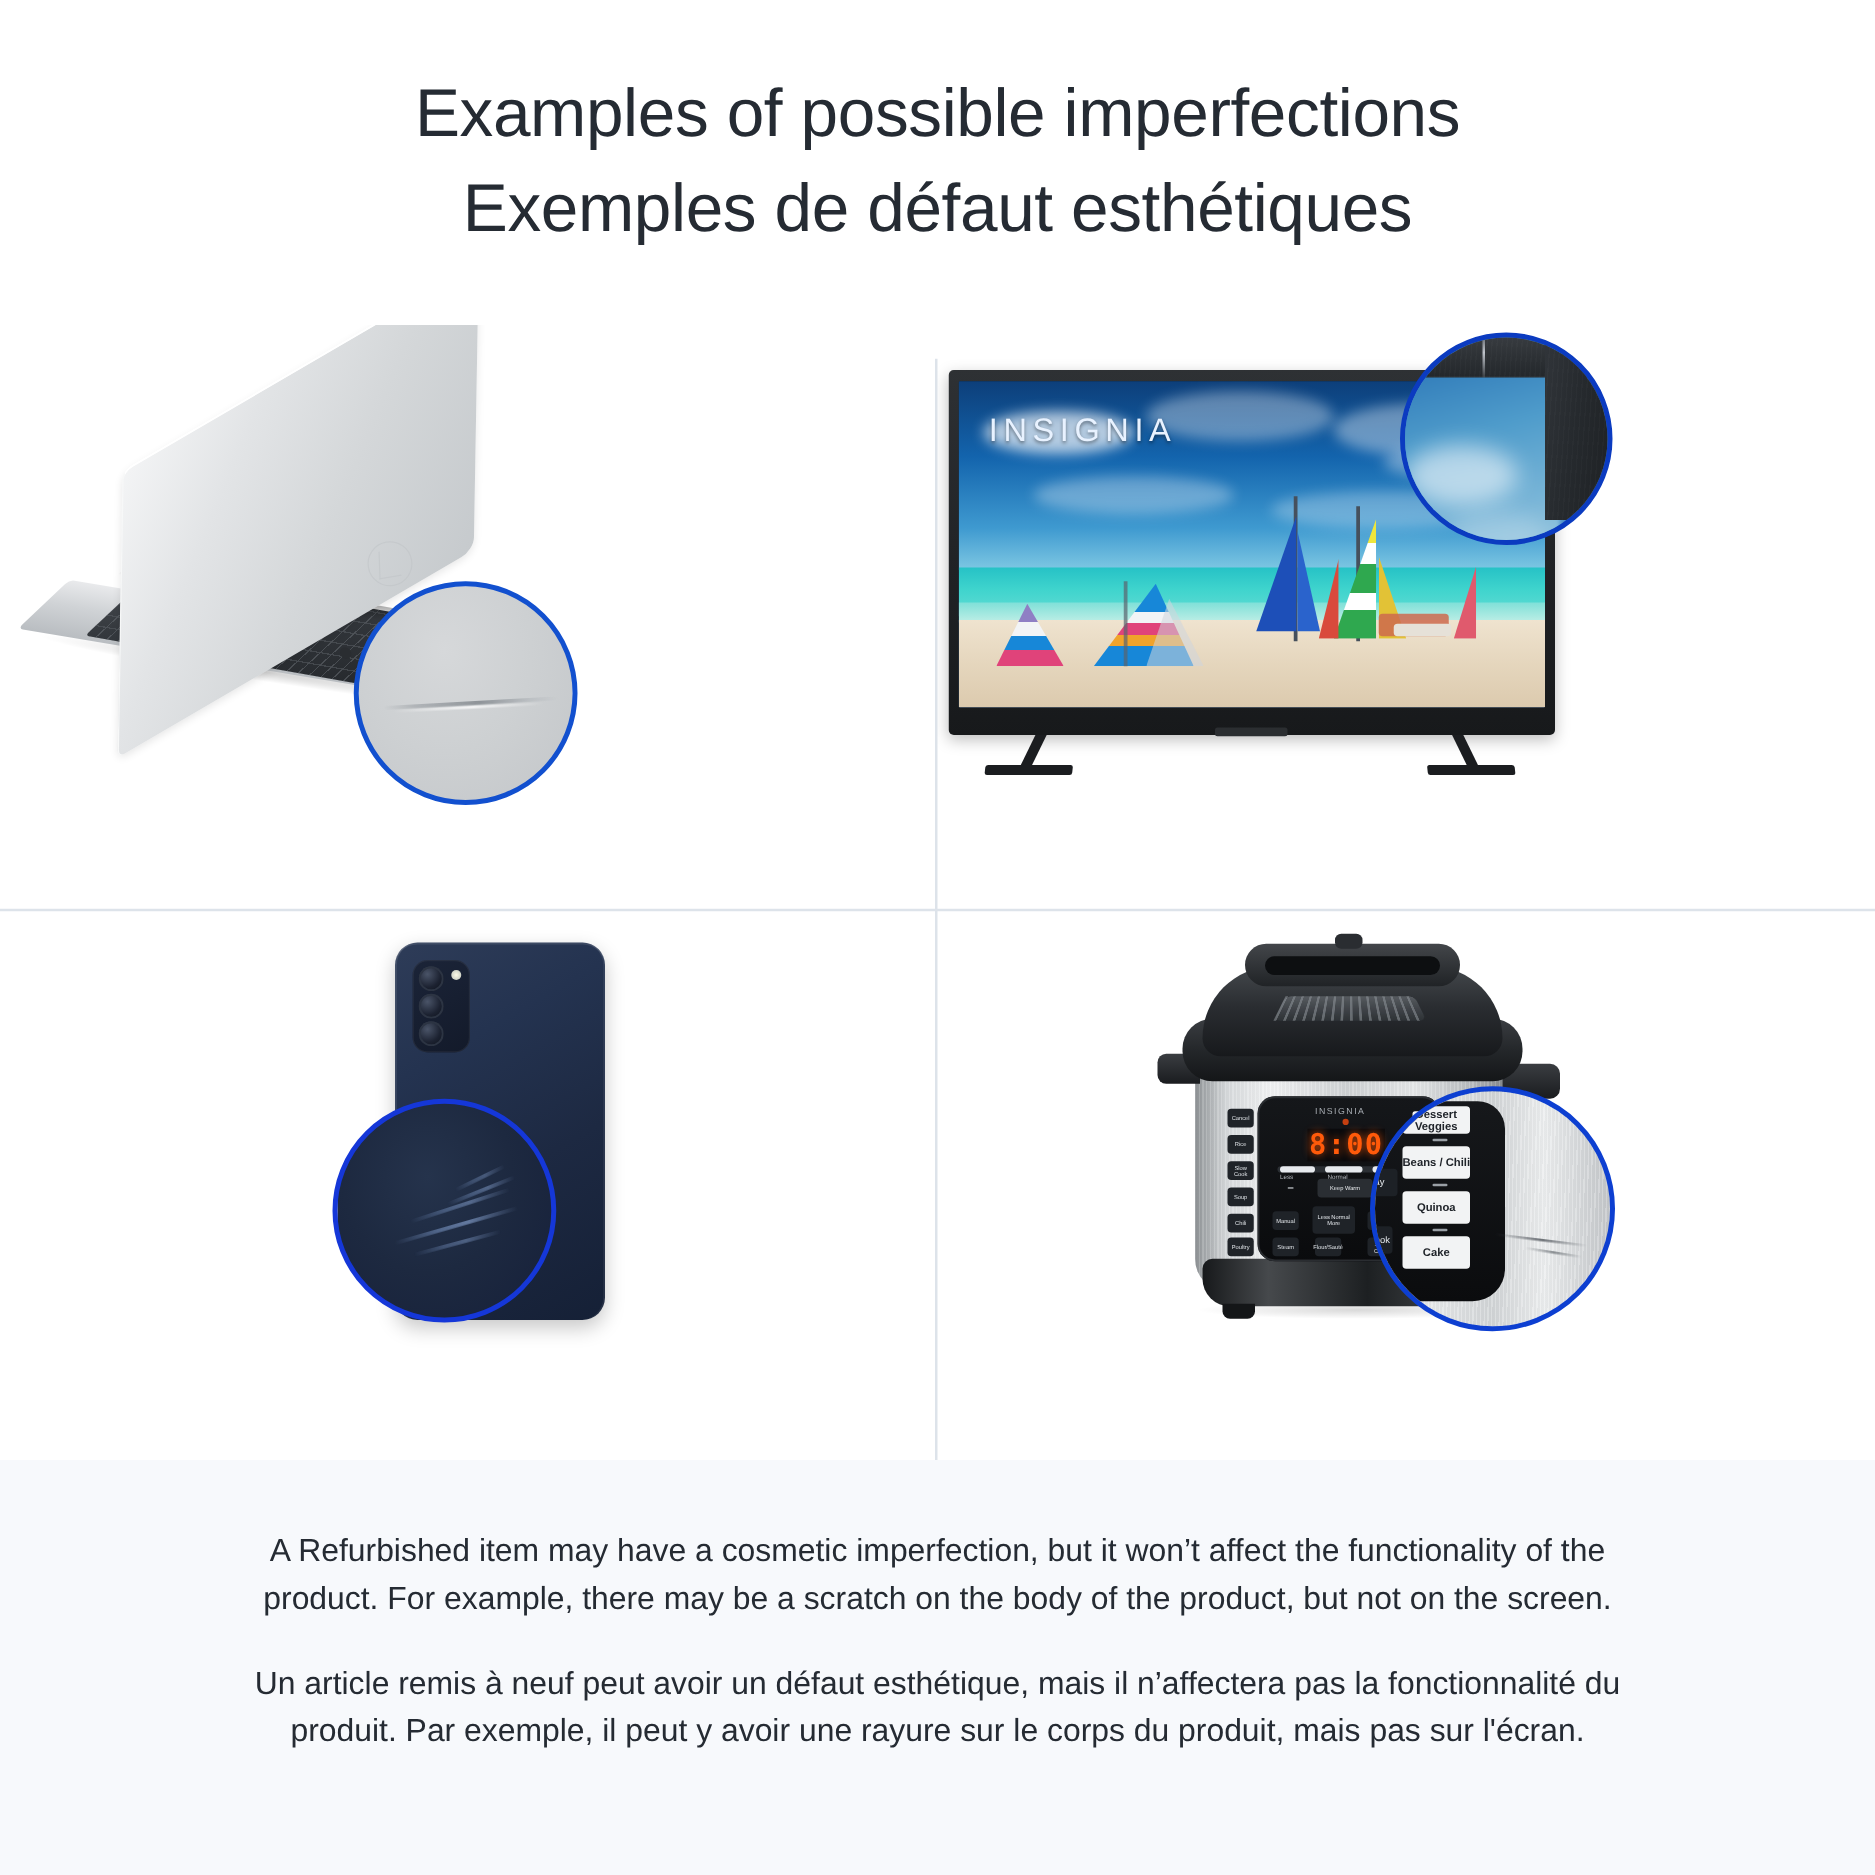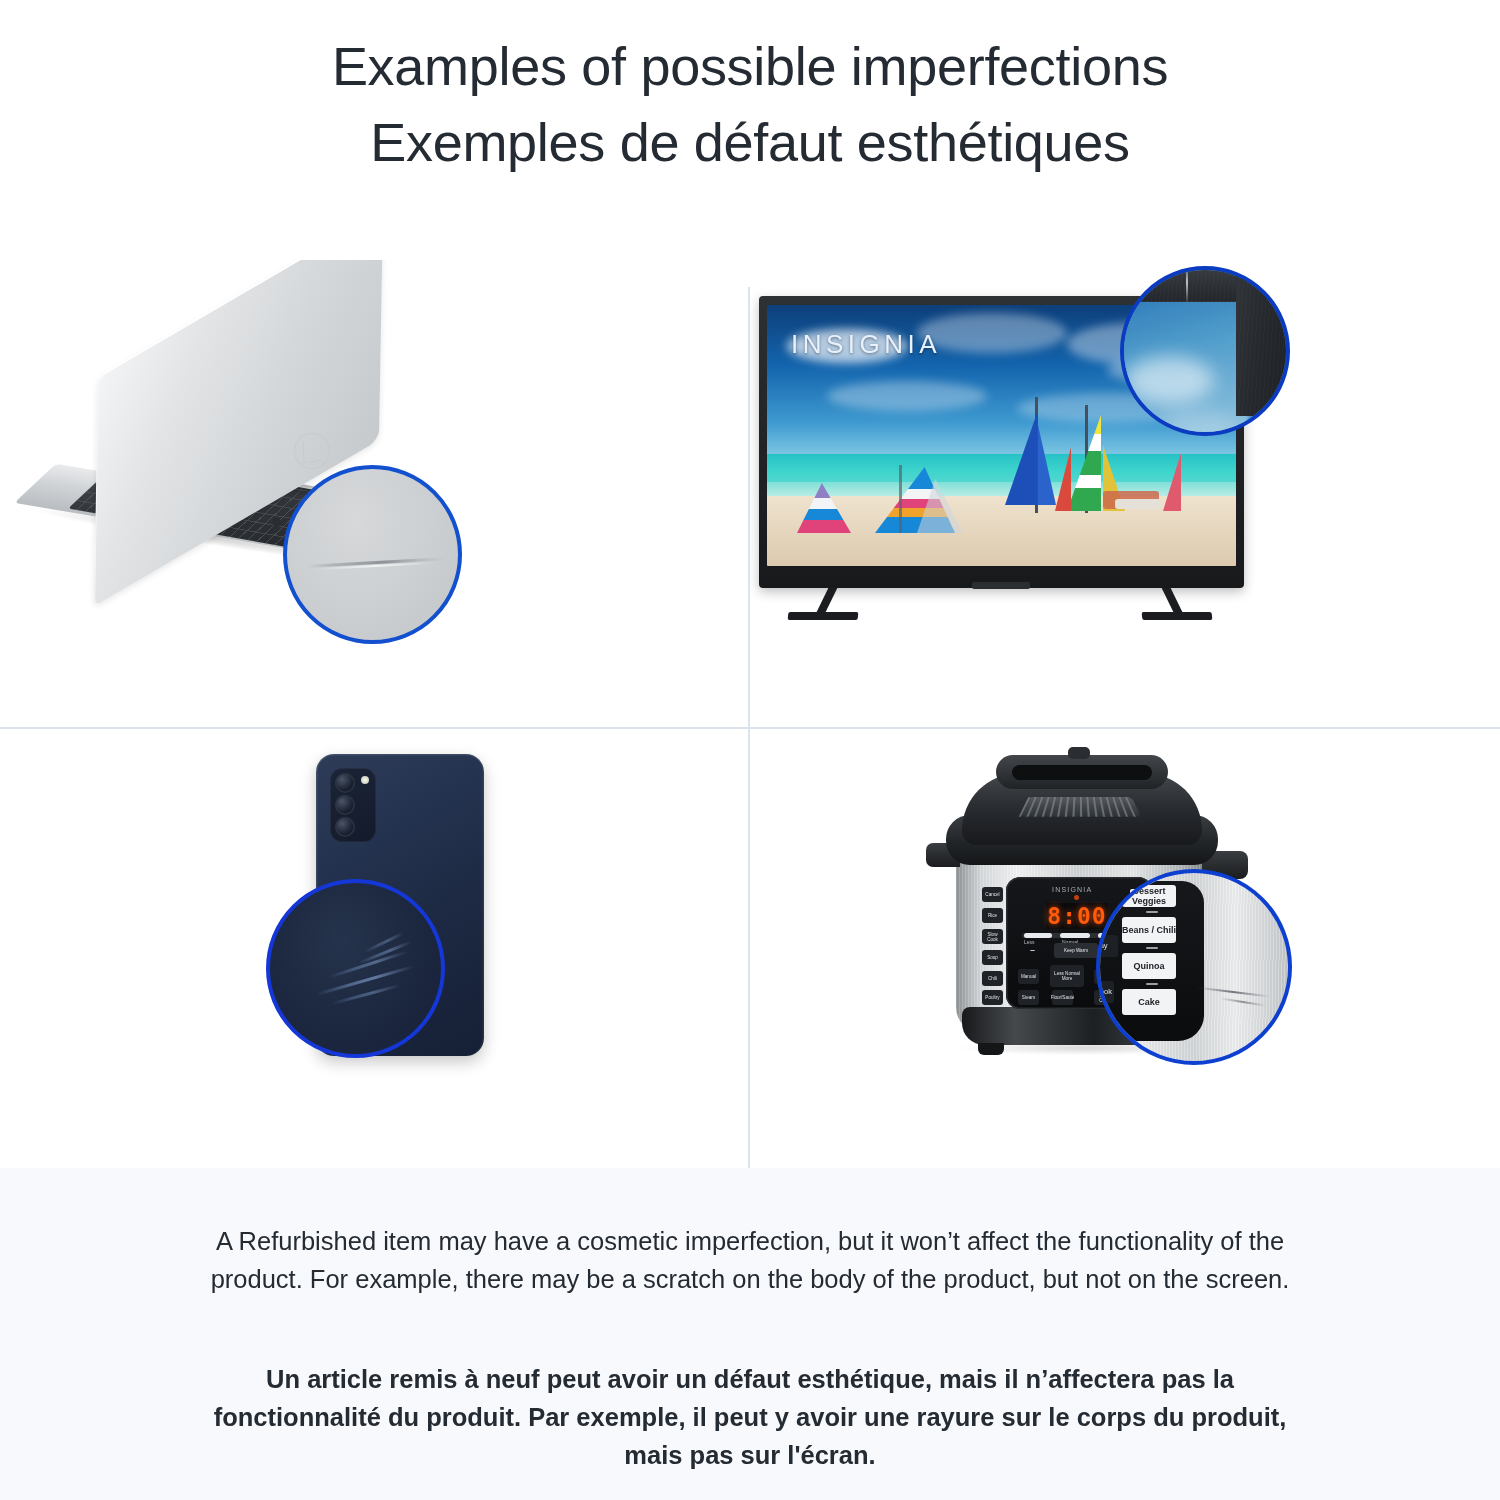--- a/index.html
+++ b/index.html
@@ -7,21 +7,21 @@
     width:1500px;height:1500px;
     background:#ffffff;
     font-family:"Liberation Sans","DejaVu Sans",sans-serif;
     overflow:hidden;
     -webkit-font-smoothing:antialiased;
   }
   .page{position:relative;width:1500px;height:1500px;background:#fff;}
 
   
   .header{position:absolute;left:0;top:0;width:1500px;height:260px;
-    display:flex;flex-direction:column;align-items:center;justify-content:flex-start;padding-top:28px;box-sizing:border-box;}
+    display:flex;flex-direction:column;align-items:center;justify-content:flex-start;padding-top:53px;box-sizing:border-box;}
   .title-line{
     font-size:54px;line-height:76px;color:#252b33;font-weight:400;letter-spacing:-0.3px;white-space:nowrap;
   }
 
   
   .grid{position:absolute;left:0;top:260px;width:1500px;height:908px;}
   .vline{position:absolute;left:748px;top:27px;width:1.6px;height:881px;background:#dde3ea;}
   .hline{position:absolute;left:0;top:467px;width:1500px;height:1.6px;background:#dde3ea;}
   .cell{position:absolute;overflow:hidden;}
   .cell-tl{left:0;top:0;width:748px;height:467px;}
@@ -226,23 +226,23 @@
     background:linear-gradient(90deg,rgba(90,95,100,0),rgba(70,75,82,.75),rgba(90,95,100,0));
     transform:rotate(7deg);filter:blur(.35px);}
   .mc-scratch2{position:absolute;left:120px;top:128px;width:46px;height:1.5px;
     background:linear-gradient(90deg,rgba(90,95,100,0),rgba(80,86,92,.6),rgba(90,95,100,0));
     transform:rotate(9deg);filter:blur(.4px);}
   .cook-shadow{position:absolute;left:210px;top:312px;width:250px;height:14px;
     background:radial-gradient(ellipse at 50% 50%,rgba(0,0,0,.15),rgba(0,0,0,0) 72%);}
 
   
   .footer{position:absolute;left:0;top:1168px;width:1500px;height:332px;background:#f7f9fc;
-    display:flex;flex-direction:column;align-items:center;justify-content:flex-start;padding-top:54px;box-sizing:border-box;gap:32px;}
+    display:flex;flex-direction:column;align-items:center;justify-content:flex-start;padding-top:54px;box-sizing:border-box;}
   .para{width:1130px;text-align:center;color:#252b33;font-size:25.5px;line-height:38px;font-weight:400;}
-  .para.fr{margin-top:30px;font-weight:bold;}
+  .para.fr{margin-top:30px;}
 </style>
 </head>
 <body>
 
 <div class="page">
 
   <div class="header">
     <div class="title-line">Examples of possible imperfections</div>
     <div class="title-line">Exemples de défaut esthétiques</div>
   </div>

